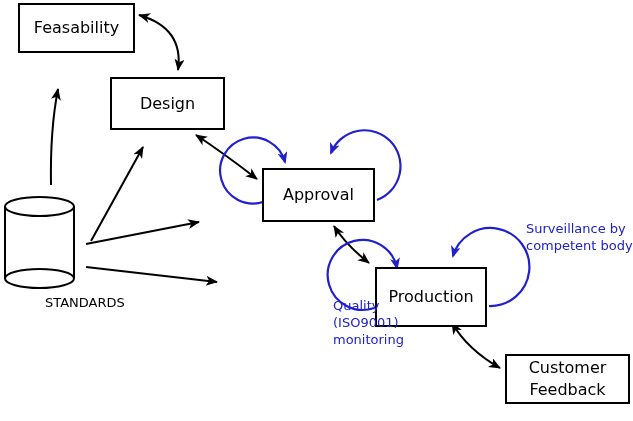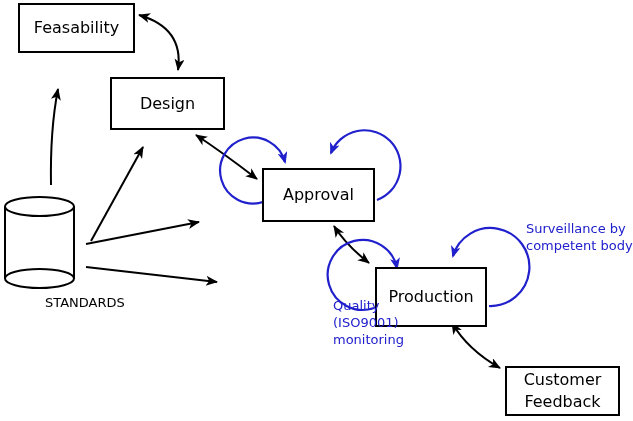--- a/index.html
+++ b/index.html
@@ -69,21 +69,21 @@
   </svg>
 
   <div class="box" style="left:18px;top:3px;width:117px;height:50px;">Feasability</div>
 
   <div class="box" style="left:110px;top:77px;width:115px;height:53px;">Design</div>
 
   <div class="box" style="left:262px;top:168px;width:113px;height:54px;">Approval</div>
 
   <div class="box" style="left:375px;top:267px;width:112px;height:60px;">Production</div>
 
-  <div class="box" style="left:505px;top:366px;width:115px;height:50px;text-align:center;">Customer
+  <div class="box" style="left:505px;top:354px;width:125px;height:50px;text-align:center;">Customer
 Feedback</div>
 
   <div class="lbl black" style="left:1px;top:294px;padding-left:44px;">STANDARDS</div>
 
 
 
   <div class="lbl blue" style="left:526px;top:220px;">Surveillance by
 competent body</div>
 
   <div class="lbl blue" style="left:286px;top:297px;margin-left:47px;">Quality

